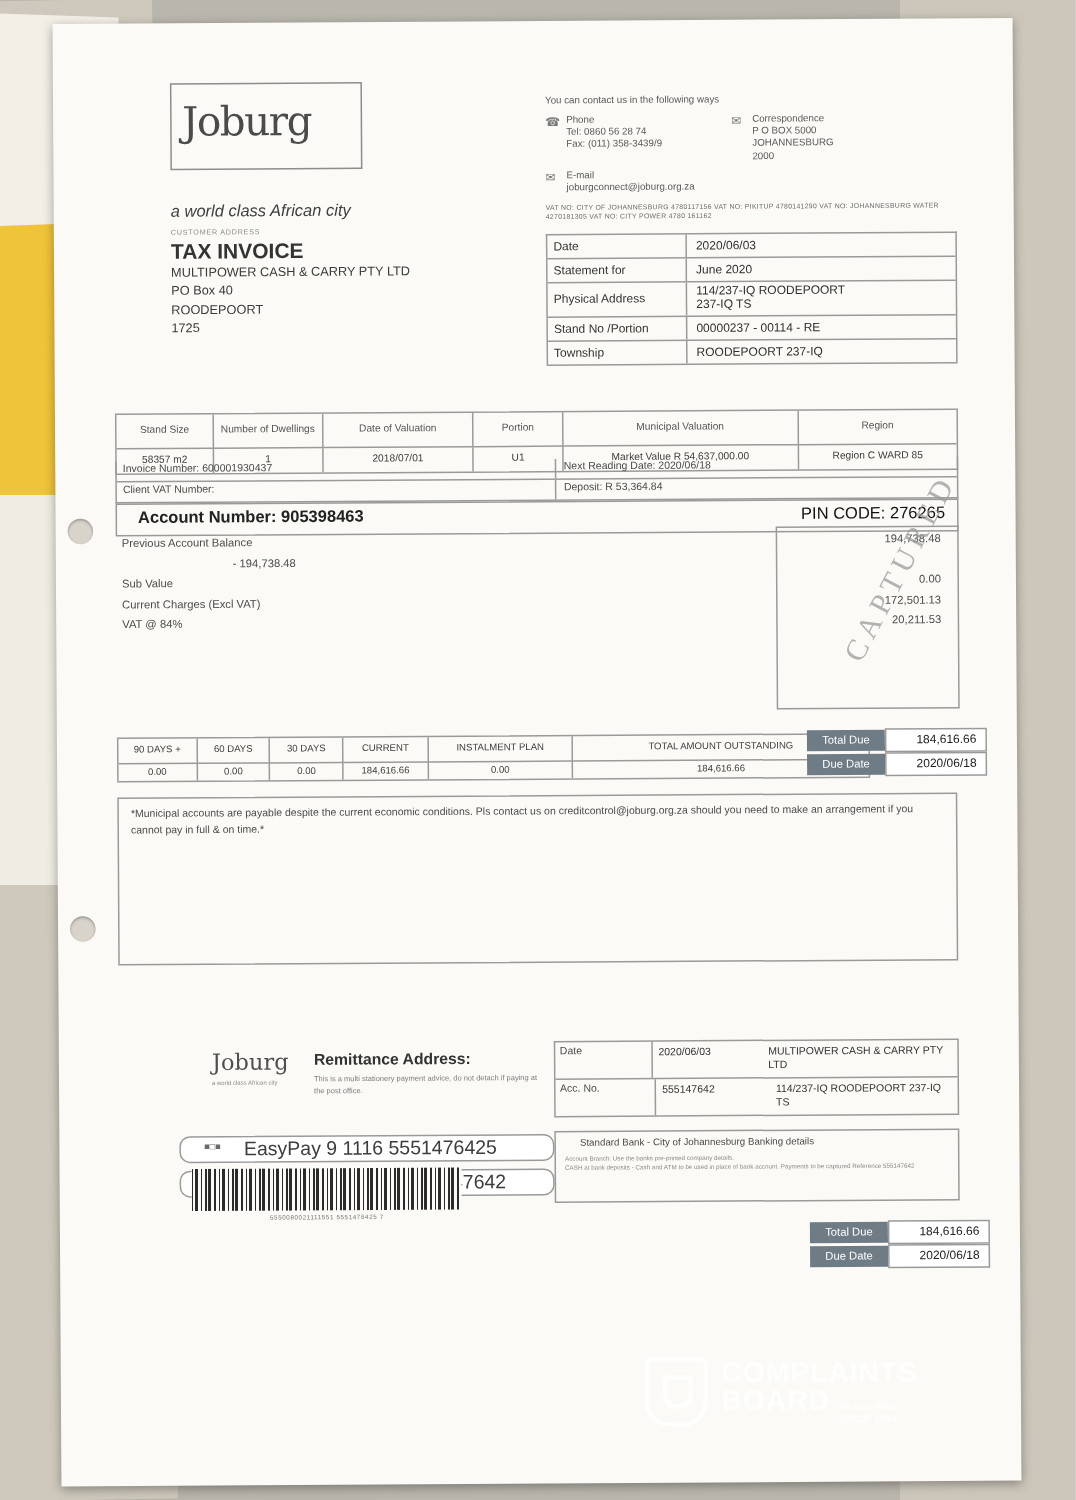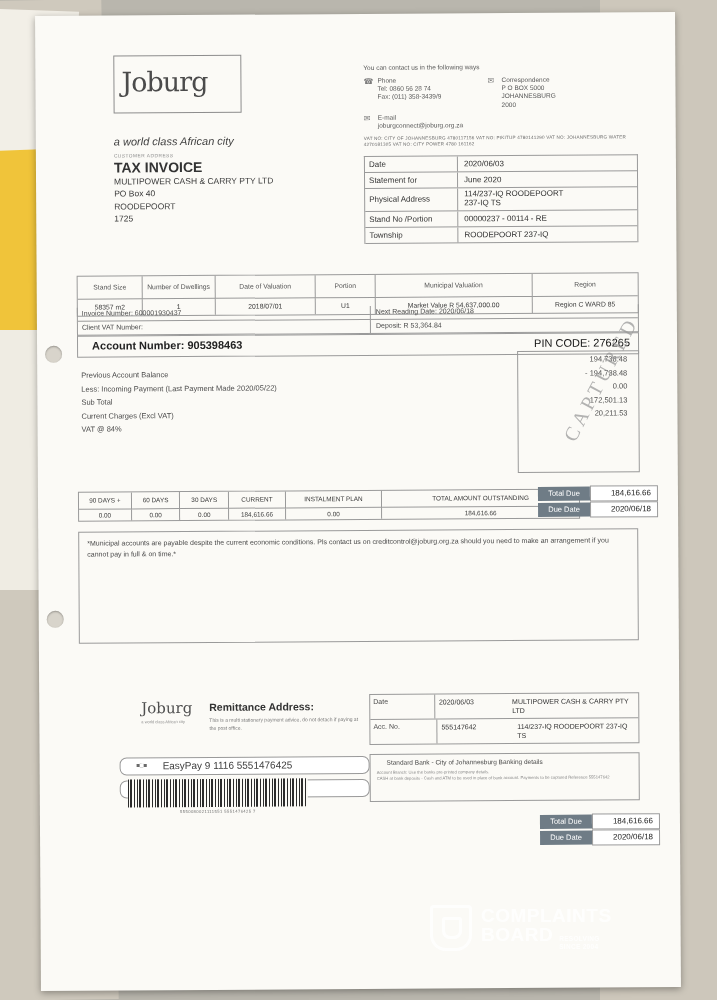--- a/index.html
+++ b/index.html
@@ -73,21 +73,21 @@
   .invblk .b{padding-left:5px;font-size:7px;color:#4a4a4a;}
 
   
   .acct{position:absolute;left:0;top:296px;width:560px;height:20px;border:1px solid #9a9a9a;display:flex;align-items:center;justify-content:space-between;}
   .acct .an{font-size:11px;font-weight:bold;padding-left:14px;color:#222;}
   .acct .pin{font-size:11px;font-weight:normal;padding-right:8px;color:#111;}
 
   
   .summary{position:absolute;left:0;top:318px;width:560px;}
   .summary .sr{display:flex;justify-content:space-between;height:13.5px;font-size:7.5px;color:#4c4c4c;}
-  .summary .sr .lbl{padding-left:4px;margin-top:13px;}
+  .summary .sr .lbl{padding-left:4px;}
   .summary .sr .amt{width:120px;text-align:right;padding-right:10px;}
   .amtbox{position:absolute;left:440px;top:314px;width:120px;height:120px;border:1px solid #9a9a9a;}
 
   
   .aging{position:absolute;left:0;top:452px;width:500px;border:1px solid #9a9a9a;}
   .aging .hr,.aging .br{display:flex;}
   .aging .c{border-right:1px solid #9a9a9a;font-size:6.4px;text-align:center;color:#3d3d3d;}
   .aging .hr .c{height:16px;display:flex;align-items:center;justify-content:center;border-bottom:1px solid #9a9a9a;}
   .aging .br .c{height:11px;display:flex;align-items:center;justify-content:center;}
   .a1{width:52px}.a2{width:48px}.a3{width:48px}.a4{width:56px}.a5{width:96px}.a6{width:198px;border-right:none!important}
@@ -108,21 +108,21 @@
 
   .rembox{position:absolute;left:290px;top:656px;width:268px;border:1px solid #9a9a9a;}
   .rembox .r{display:flex;border-bottom:1px solid #9a9a9a;min-height:20px;}
   .rembox .r:last-child{border-bottom:none;}
   .rembox .k{width:62px;border-right:1px solid #9a9a9a;padding:3px 3px;font-size:7px;color:#4a4a4a;}
   .rembox .v{padding:3px 4px;font-size:7px;color:#333;line-height:1.3;}
 
   .paybox{position:absolute;left:40px;top:718px;width:250px;}
   .paybox .pr{display:flex;align-items:center;height:16px;border:1px solid #9a9a9a;margin-bottom:5px;border-radius:7px;background:#fff;}
   .paybox .pic{width:42px;font-size:6px;color:#6a6a6a;text-align:center;}
-  .paybox .ptx{font-size:10px;color:#3d3d3d;}
+  .paybox .ptx{font-size:13px;color:#3d3d3d;}
 
   .bankbox{position:absolute;left:290px;top:716px;width:268px;height:46px;border:1px solid #9a9a9a;}
   .bankbox .bt{font-size:6.5px;color:#4a4a4a;padding:4px 4px 0 16px;}
   .bankbox .bb{font-size:4.2px;color:#8a8a8a;padding:3px 6px 0 6px;line-height:1.45;}
 
   .barcode{position:absolute;left:48px;top:740px;width:180px;height:28px;
      background:repeating-linear-gradient(90deg,#2b2b2b 0 1px,#fbfaf6 1px 2px,#2b2b2b 2px 4px,#fbfaf6 4px 6px,#2b2b2b 6px 7px,#fbfaf6 7px 9px);}
   .barcode-num{position:absolute;left:48px;top:770px;width:180px;text-align:center;font-size:4.2px;color:#777;letter-spacing:.4px;}
 
   .totaldue2{position:absolute;left:440px;top:778px;width:120px;}
@@ -251,25 +251,24 @@
       <div class="pin">PIN CODE: 276265</div>
     </div>
 
     <div class="amtbox"></div>
     <div class="summary">
       <div class="sr">
           <div class="lbl">Previous Account Balance</div>
           <div class="amt">194,738.48</div>
         </div>
       <div class="sr">
-          <div class="lbl">Less: Incoming Payment (Last Payment Made 2020/05/22)</div>
           <div class="amt">- 194,738.48</div>
         </div>
       <div class="sr">
-          <div class="lbl">Sub Total</div>
+          <div class="lbl">Sub Value</div>
           <div class="amt">0.00</div>
         </div>
       <div class="sr">
           <div class="lbl">Current Charges (Excl VAT)</div>
           <div class="amt">172,501.13</div>
         </div>
       <div class="sr">
           <div class="lbl">VAT @ 84%</div>
           <div class="amt">20,211.53</div>
         </div>

